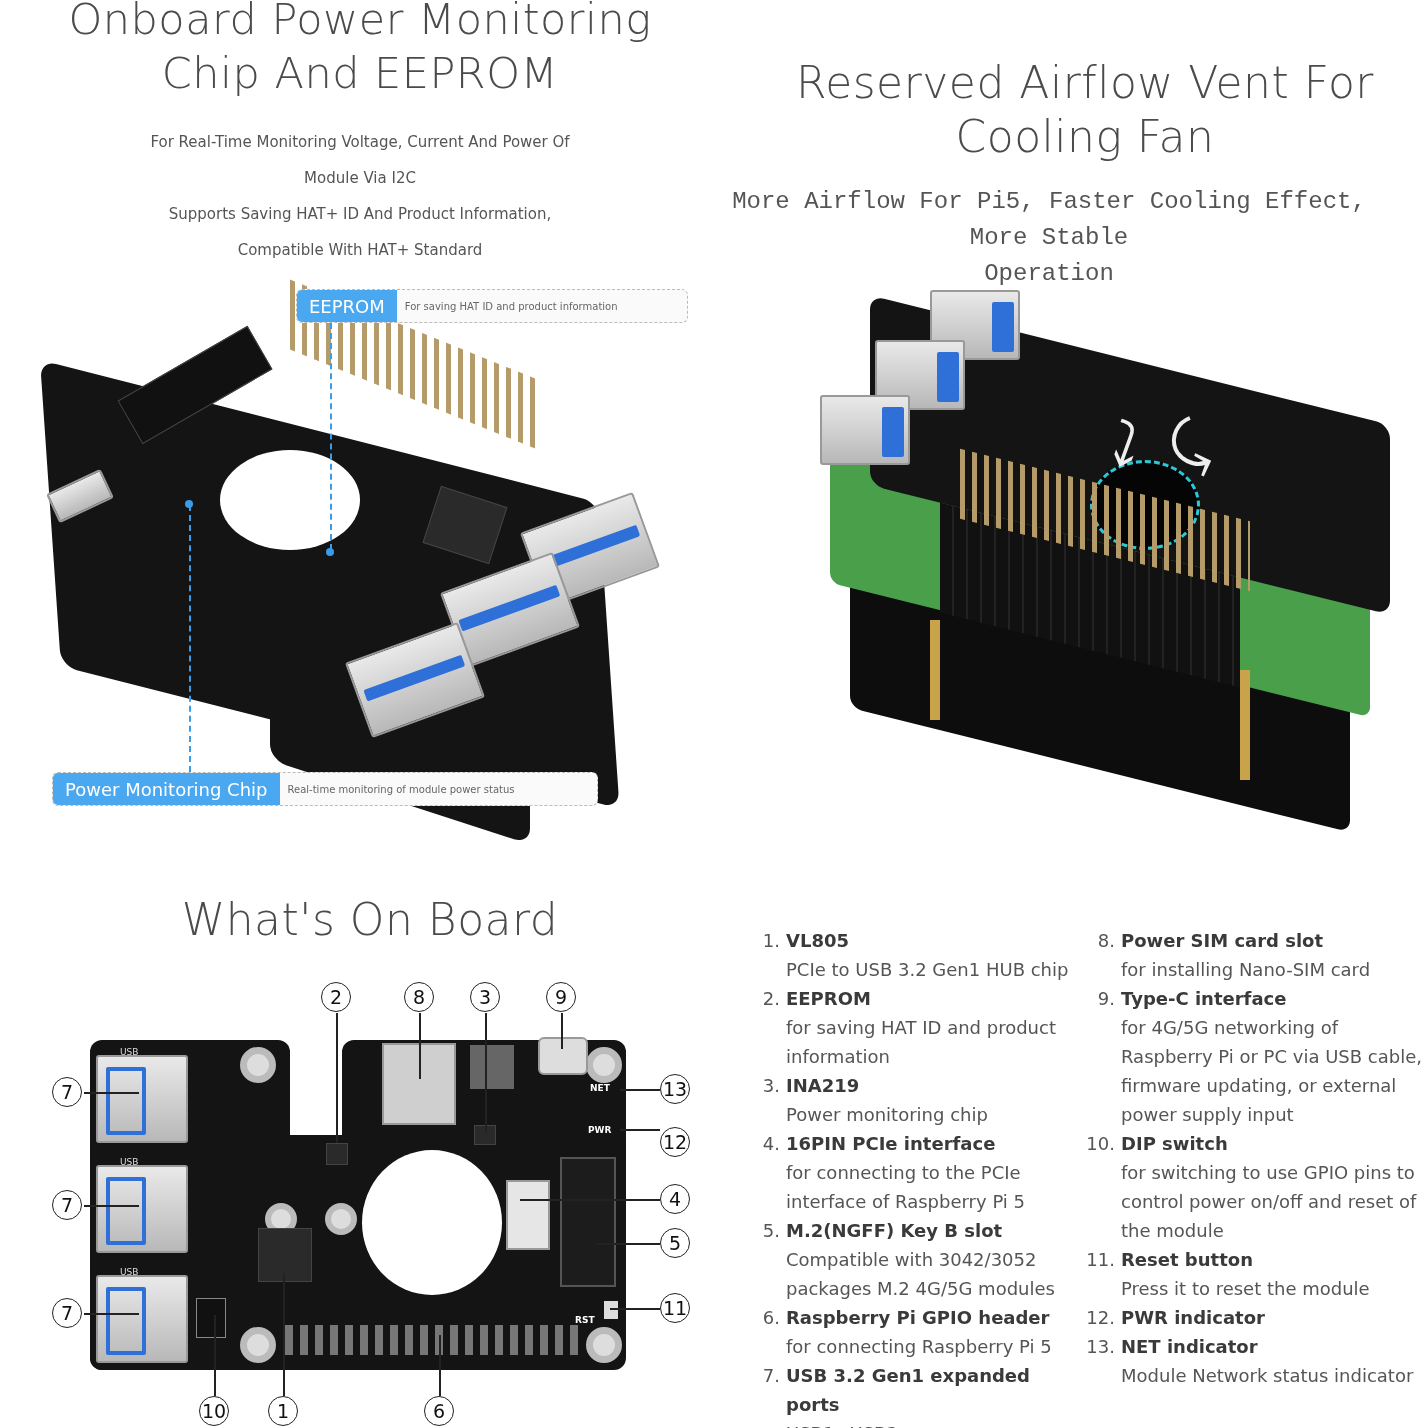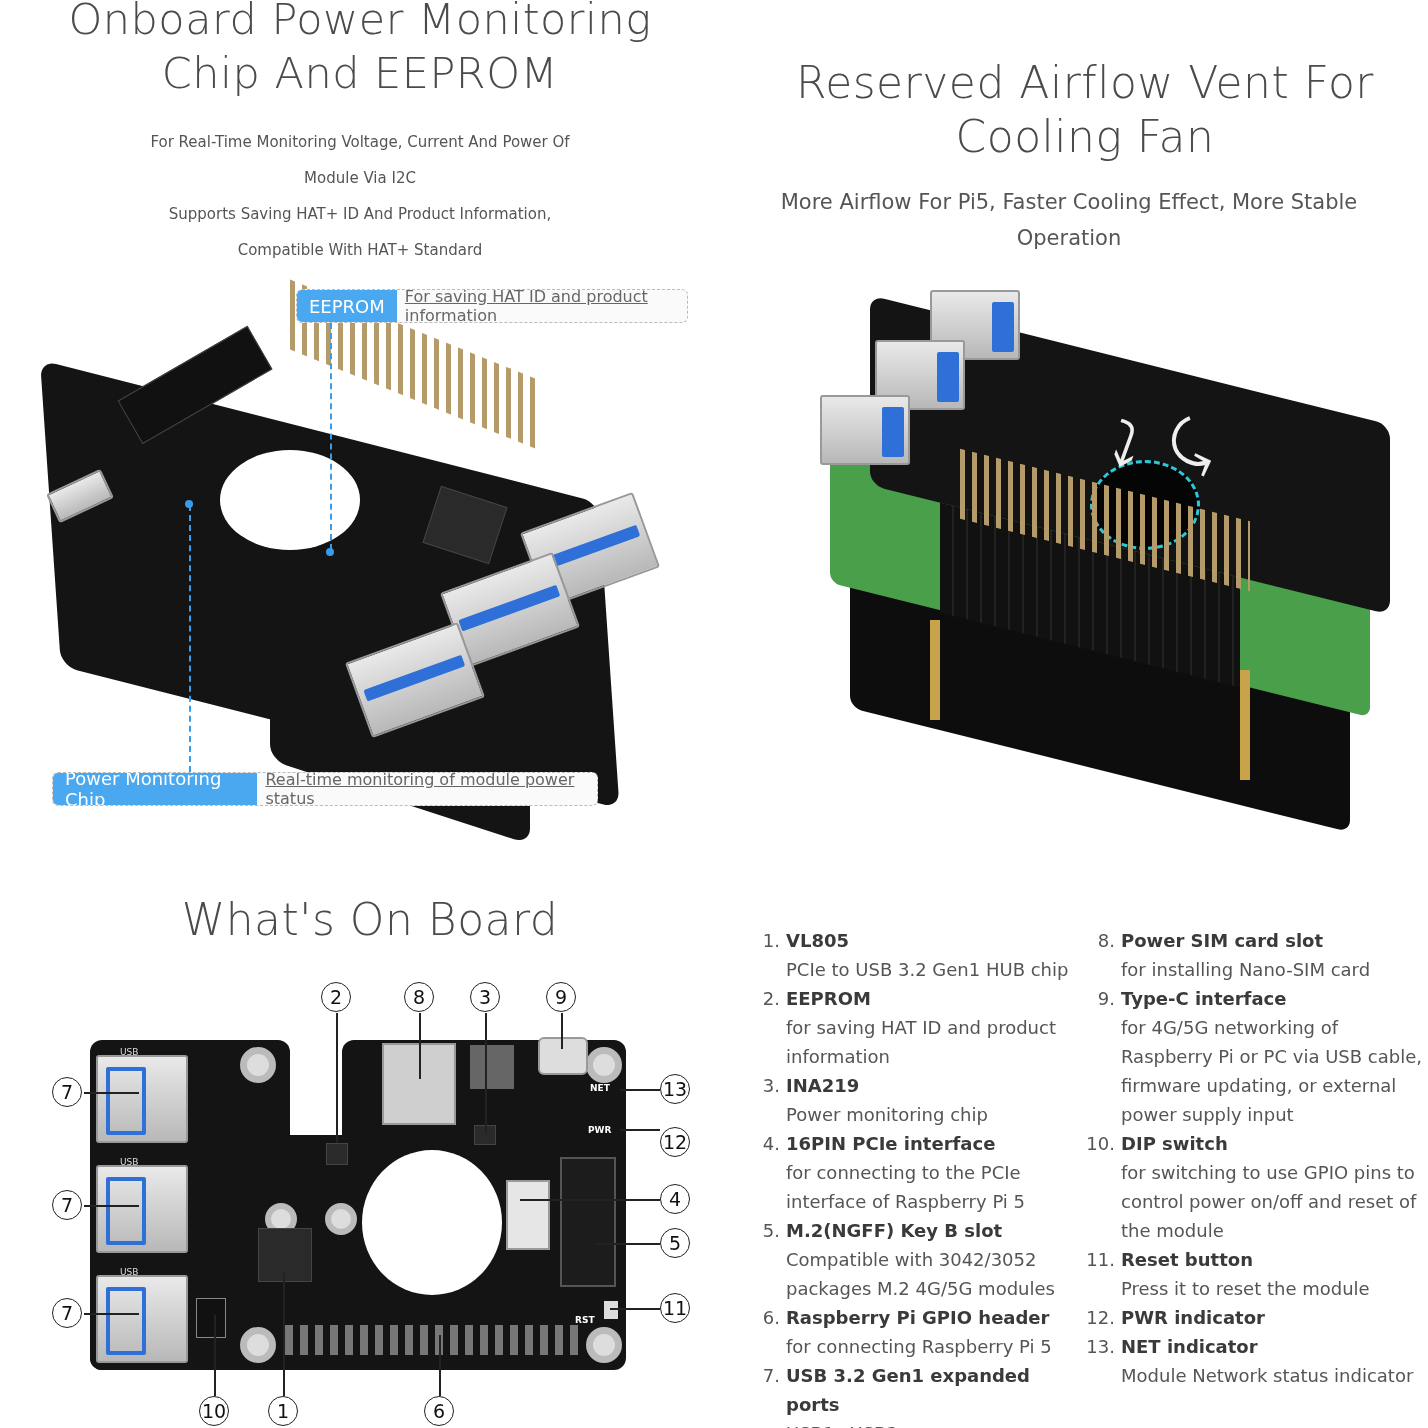--- a/index.html
+++ b/index.html
@@ -5,27 +5,27 @@
   * { box-sizing: border-box; margin: 0; padding: 0; }
   html, body { width: 1428px; height: 1428px; background: #ffffff; overflow: hidden; }
   body { position: relative; font-family: "DejaVu Sans", sans-serif; color: #4a4a4a; }
 
   .h-title { position: absolute; text-align: center; font-weight: 300; color: #4b4b4b; letter-spacing: 0.5px; font-family: "DejaVu Sans", sans-serif; }
   .h-sub { position: absolute; text-align: center; color: #555; font-family: "DejaVu Sans", sans-serif; }
 
   #t1 { left: 20px; top: -8px; width: 680px; font-size: 43px; line-height: 54px; }
   #s1 { left: 20px; top: 124px; width: 680px; font-size: 15px; line-height: 36px; }
   #t2 { left: 740px; top: 56px; width: 690px; font-size: 44px; line-height: 54px; }
-  #s2 { left: 744px; top: 184px; width: 650px; font-size: 21px; line-height: 36px; }
+  #s2 { left: 724px; top: 184px; width: 650px; font-size: 24px; line-height: 36px; font-family: Liberation Mono, monospace; }
   #t3 { left: 40px; top: 892px; width: 660px; font-size: 44px; line-height: 56px; }
 
   
   .callout { position: absolute; display: flex; height: 34px; border-radius: 6px; border: 1px dashed #bbbbbb; background: #fafafa; overflow: hidden; }
   .callout .tag { background: #4aa8f0; color: #fff; display: flex; align-items: center; padding: 0 12px; font-size: 18px; }
-  .callout .desc { color: #666; display: flex; align-items: center; padding: 0 8px; font-size: 16px; text-decoration: underline; }
+  .callout .desc { color: #666; display: flex; align-items: center; padding: 0 8px; font-size: 10px; }
   #c1 { left: 296px; top: 289px; width: 392px; }
   #c2 { left: 52px; top: 772px; width: 546px; }
   .dashline { position: absolute; border-left: 2px dashed #3a9be8; width: 0; }
   .dot { position: absolute; width: 8px; height: 8px; border-radius: 50%; background: #3a9be8; }
 
   
   .photo { position: absolute; }
   .pcb { position: absolute; background: #141414; border-radius: 16px; }
   .hole { position: absolute; width: 36px; height: 36px; border-radius: 50%; background: #ddd; border: 7px solid #bbb; }
   .usb { position: absolute; background: linear-gradient(#e9e9e9, #b8b8b8); border: 2px solid #999; border-radius: 3px; }

